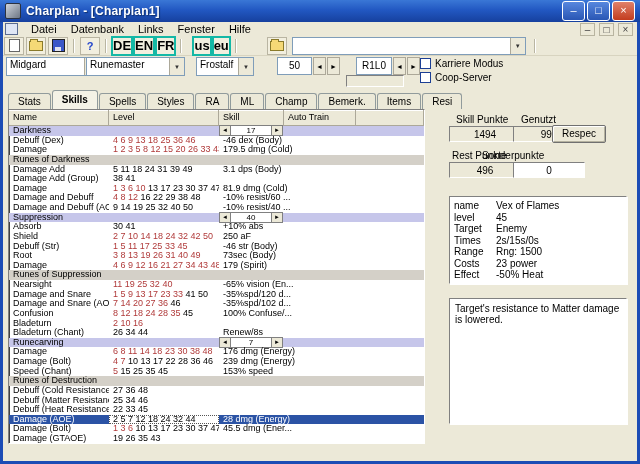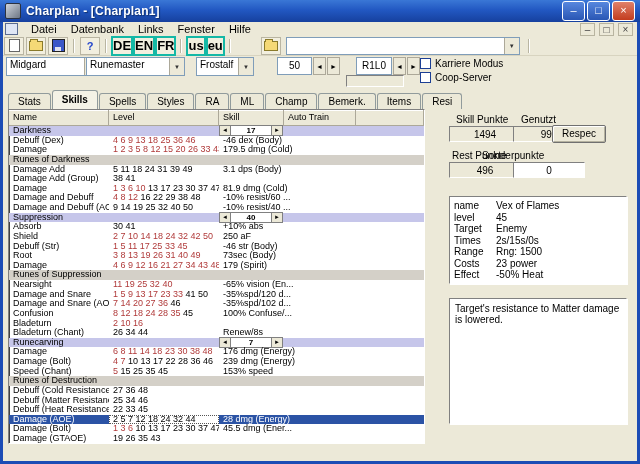--- a/index.html
+++ b/index.html
@@ -84,21 +84,21 @@
   .lv-cell{overflow:hidden;box-sizing:border-box;padding-left:4px;}
   .c-name{width:100px;}
   .c-level{width:110px;}
   .c-skill{width:140px;}
   .c-fill{flex:1;}
   .red{color:#b03a3a;}
   .row-section{background:#c6c6ea;}
   .row-group{background:#d4d0c8;}
   .row-selected{background:#2b53a5;color:#fff;}
   .row-selected .c-level{background:#fff;color:#000;outline:1px dotted #555;outline-offset:-1px;}
-  .spinctl{display:flex;align-items:center;height:9.6px;width:64px;margin-top:0;font-weight:bold;}
+  .spinctl{display:flex;align-items:center;height:9.6px;width:64px;margin-top:0;}
   .spinctl .sbtn{width:10px;height:9px;border:1px solid #808080;background:#ece9d8;font-size:6px;
     display:flex;align-items:center;justify-content:center;}
   .spinctl .sval{flex:1;height:9px;border-top:1px solid #808080;border-bottom:1px solid #808080;
     background:#fff;text-align:center;font-size:8px;line-height:9px;}
 
   
   .side-label{position:absolute;font-size:10px;color:#000;}
   .side-box{position:absolute;background:#ece9d8;border:1px solid;border-color:#808080 #fff #fff #808080;
     font-size:10px;text-align:center;line-height:15px;box-sizing:border-box;}
   .side-box.white{background:#fff;}
@@ -158,21 +158,21 @@
     <div class="tool-btn">
         <span class="icon-help">?</span>
       </div>
     <div class="tool-sep"></div>
     <span id="lang-group" style="display:flex;">
         <span class="lang-btn">DE</span>
         <span class="lang-btn">EN</span>
         <span class="lang-btn">FR</span>
       </span>
     <div class="tool-sep"></div>
-    <span id="region-group" style="display:flex;">
+    <span id="region-group" style="display:flex;margin-left:6px;">
         <span class="lang-btn">us</span>
         <span class="lang-btn">eu</span>
       </span>
     <div class="tool-sep"></div>
     <div class="tool-btn" style="margin-left:26px;">
         <div class="icon-folder"></div>
       </div>
     <div class="toolbar-combo">
       <span class="cval"></span>
       <span class="combo-arrow">▼</span>

